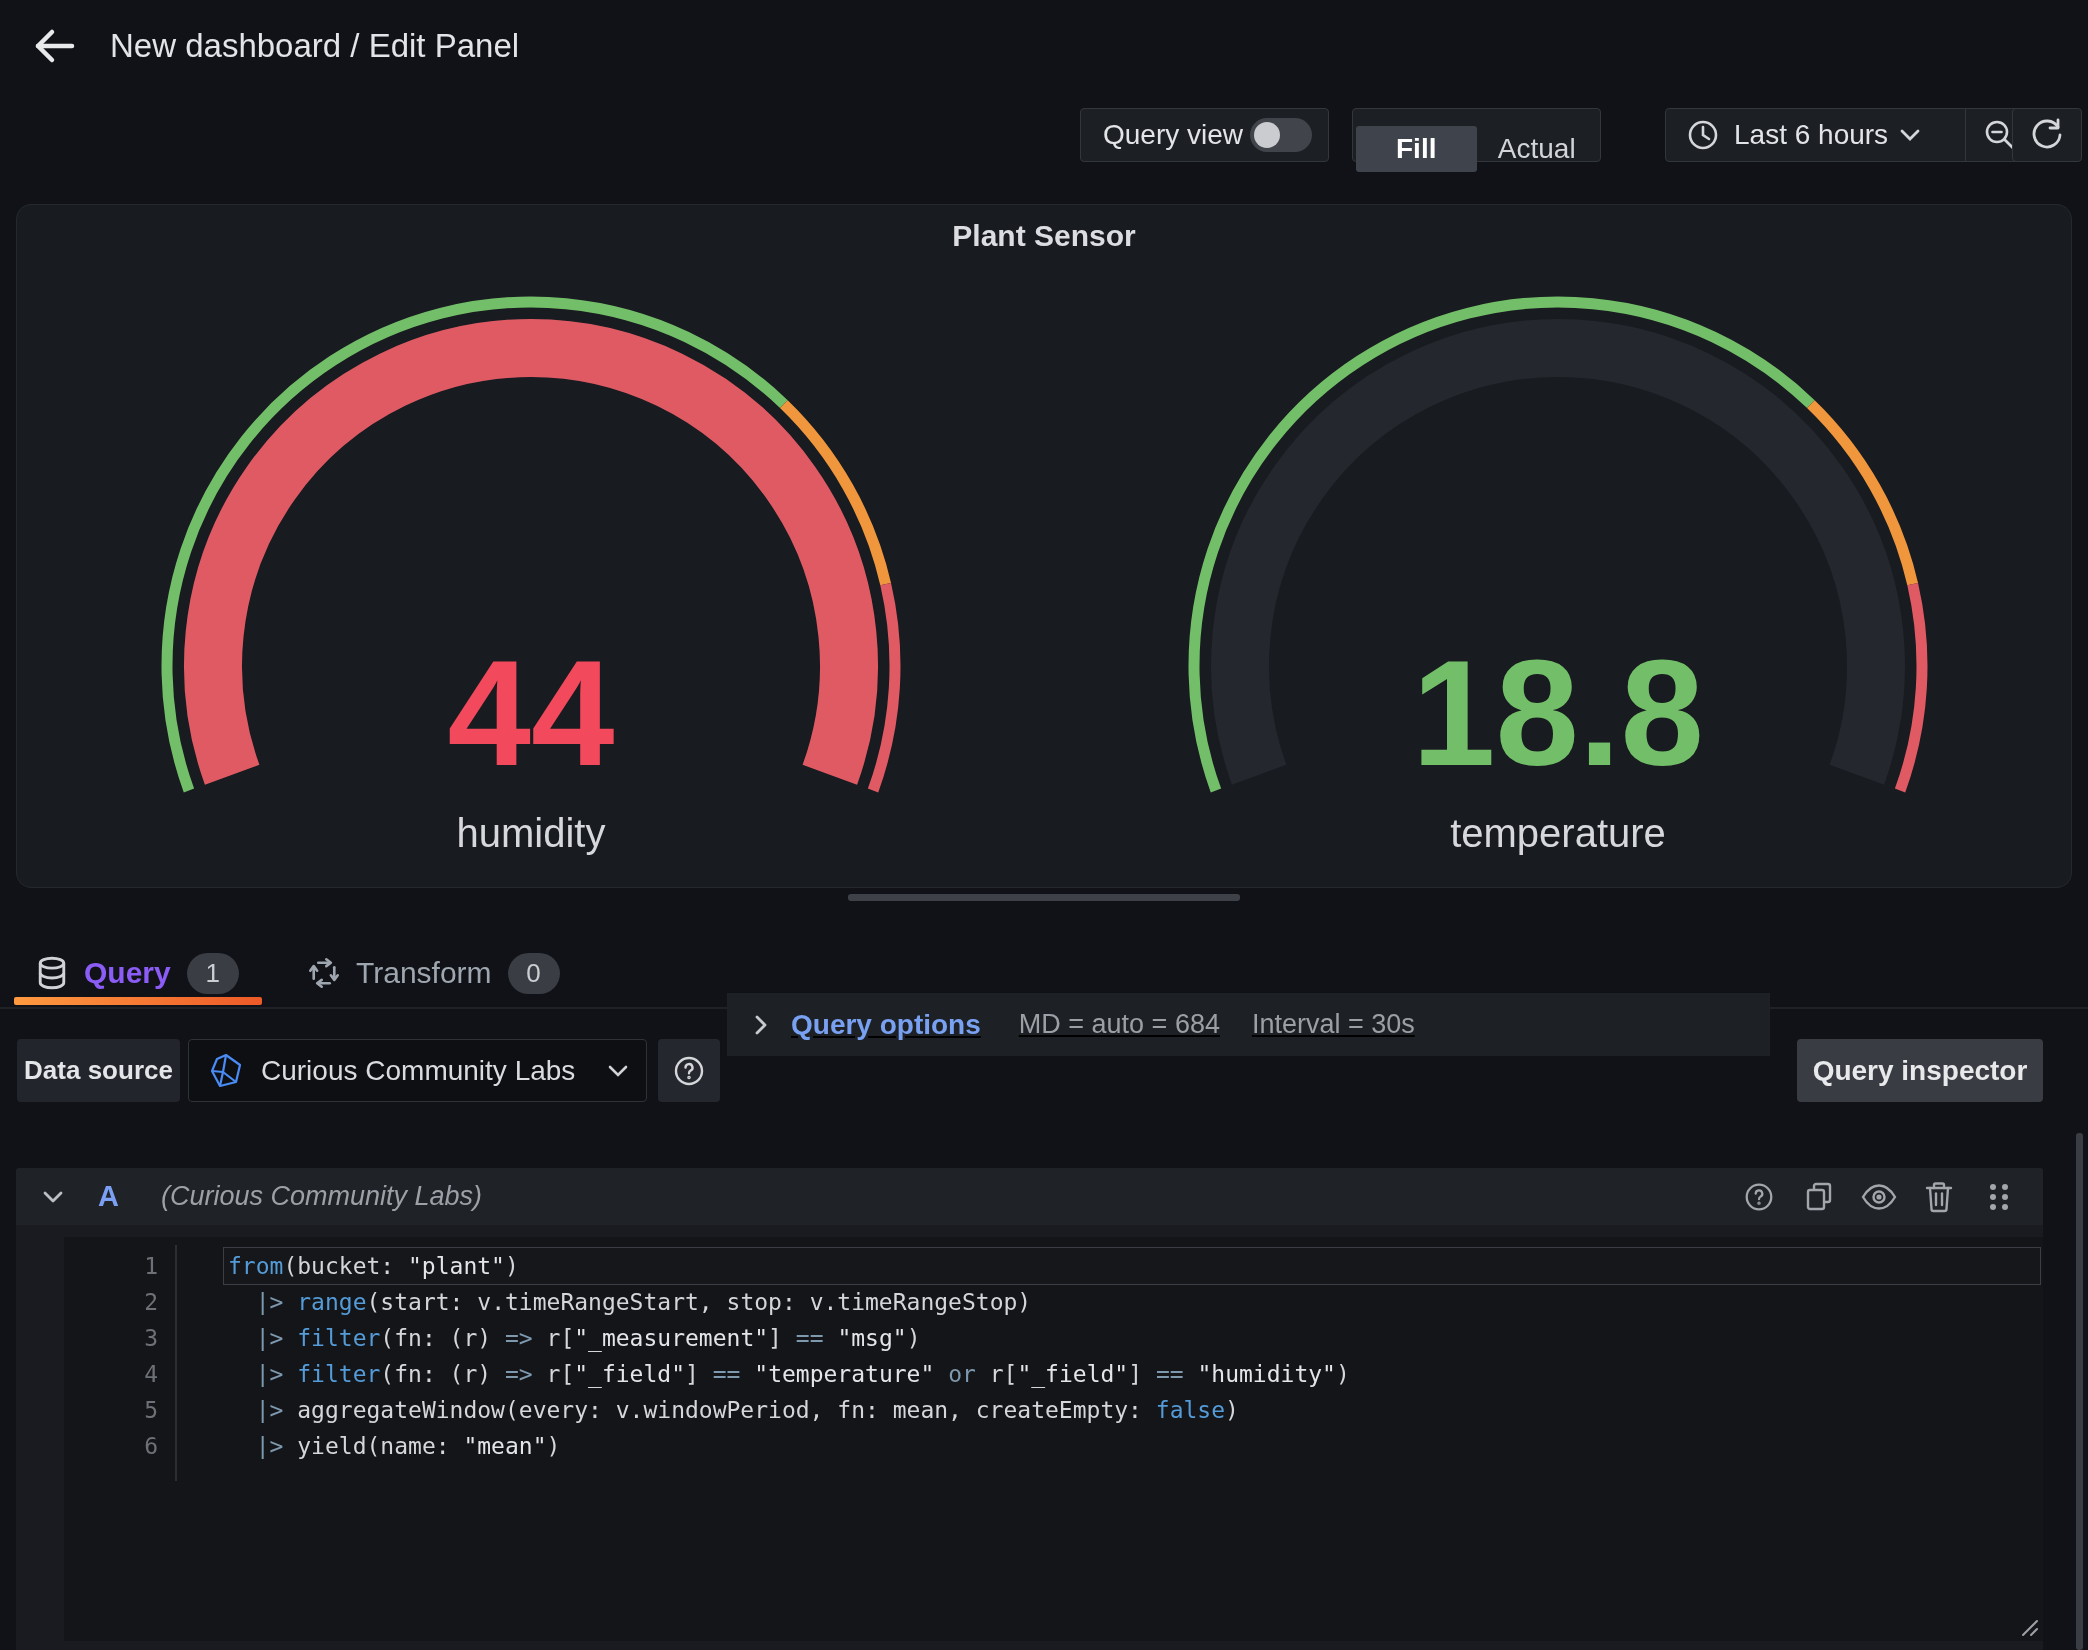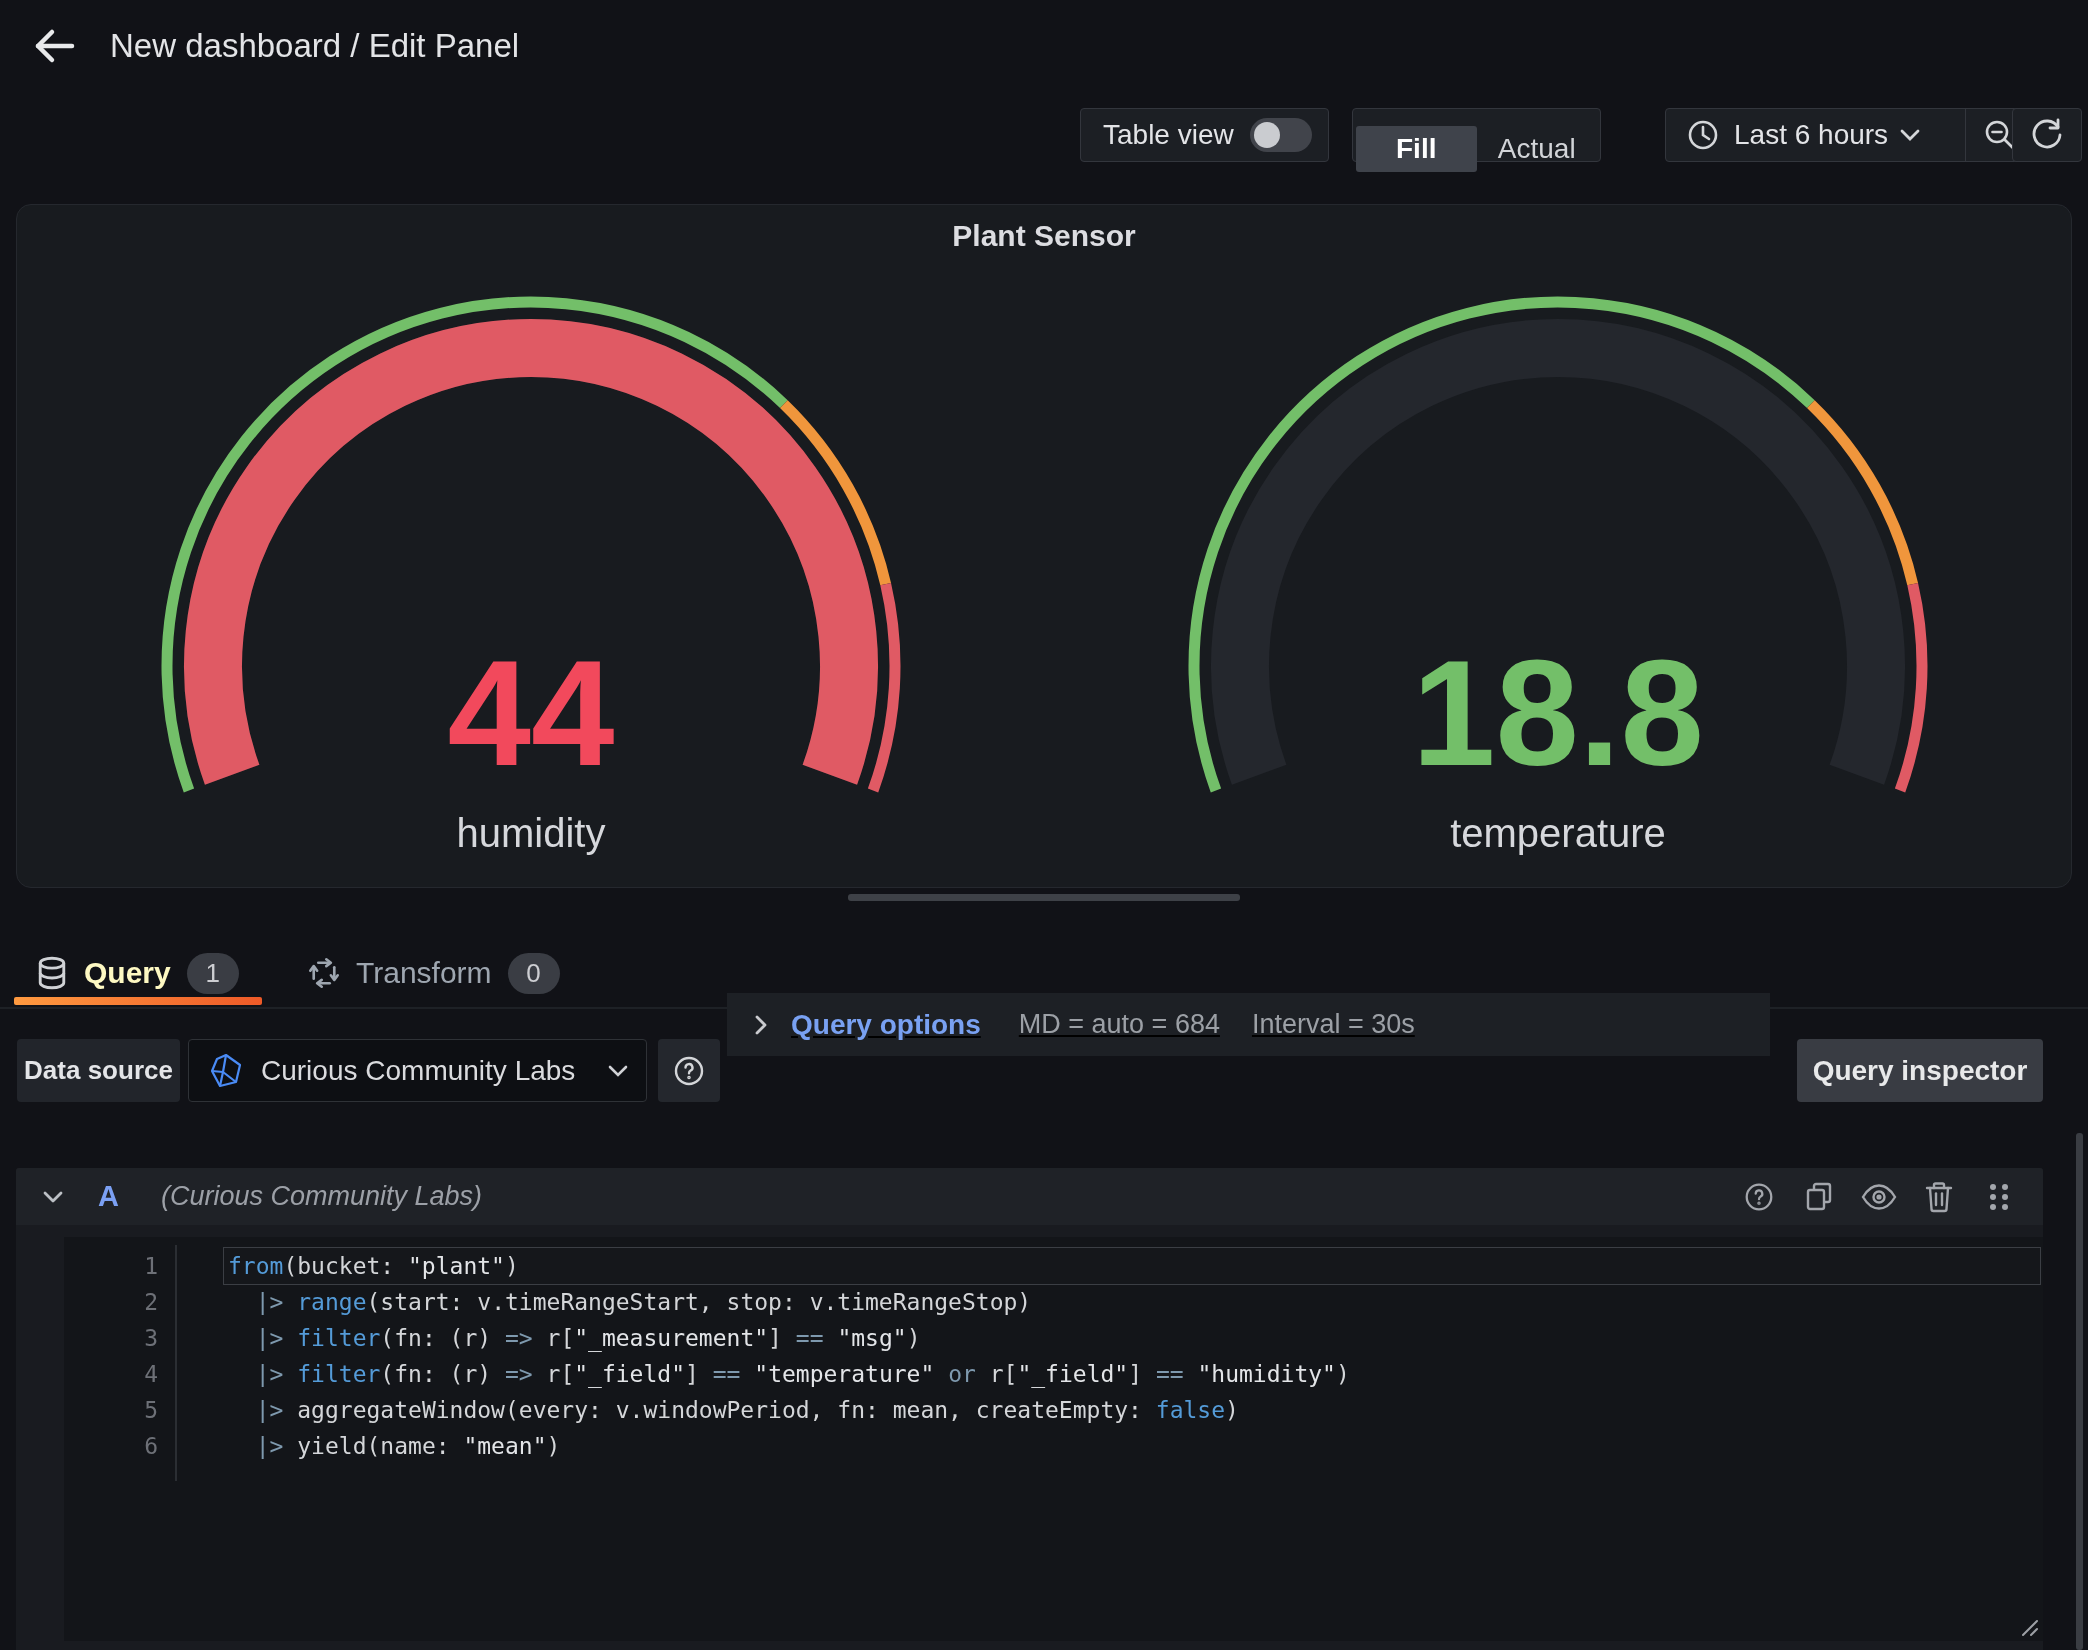--- a/index.html
+++ b/index.html
@@ -43,21 +43,21 @@
   .gauge-value{font-family:"Liberation Sans",sans-serif;font-size:150px;font-weight:700;}
   .gauge-label{font-family:"Liberation Sans",sans-serif;font-size:40px;fill:#D6D8DC;}
   .splitter{left:848px;top:894px;width:392px;height:7px;border-radius:3px;background:#3E4147;cursor:row-resize;}
 
   
   .tab{top:941px;height:64px;display:flex;align-items:center;cursor:pointer;}
   .tab-query{left:14px;width:248px;}
   .tab-transform{left:286px;width:262px;}
   .tab .ticon{margin-left:22px;}
   .tab .tlabel{margin-left:16px;font-size:30px;}
-  .tab-query .tlabel{color:#fef9c3;font-weight:600;}
+  .tab-query .tlabel{color:#8b5cf6;font-weight:600;}
   .tab-transform .tlabel{color:#9EA6B0;font-weight:500;}
   .badge{margin-left:16px;min-width:22px;padding:5px 15px;border-radius:22px;background:#3A3D44;color:#CDCED2;font-size:26px;text-align:center;}
   .tab-underline{position:absolute;left:0;right:0;bottom:0;height:8px;border-radius:2px;background:linear-gradient(90deg,#FF9A40,#EE5A28);}
   .tabs-divider{left:0;top:1007px;width:2088px;height:2px;background:#1E2126;}
 
   
   .ds-label{left:17px;top:1039px;width:163px;height:63px;background:#22252B;border-radius:4px;display:flex;align-items:center;justify-content:center;font-size:26px;font-weight:600;color:#E4E5E8;}
   .ds-picker{left:188px;top:1039px;width:459px;height:63px;background:#0D0F13;border:1px solid #2F3237;border-radius:4px;box-sizing:border-box;display:flex;align-items:center;cursor:pointer;}
   .ds-picker .dsname{margin-left:16px;font-size:28px;color:#DADBDE;}
   .ds-picker .caret{margin-left:auto;margin-right:18px;}
@@ -97,21 +97,21 @@
   <span>
     <svg width="48" height="48" viewBox="0 0 48 48" fill="none" stroke="currentColor" stroke-width="4.5" stroke-linecap="round" stroke-linejoin="round">
       <path d="M22 10 L8 24 L22 38"></path>
         <path d="M8 24 H42"></path>
     </svg>
   </span>
 </div>
 <div class="abs page-title">New dashboard / Edit Panel</div>
 
 <div class="abs tb-box tableview">
-  <span class="lbl">Table view</span>
+  <span class="lbl">Query view</span>
   <span class="toggle">
       <span class="knob"></span>
     </span>
 </div>
 
 <div class="abs tb-box fillactual">
   <span class="seg on">Fill</span>
   <span class="seg off">Actual</span>
 </div>
 

